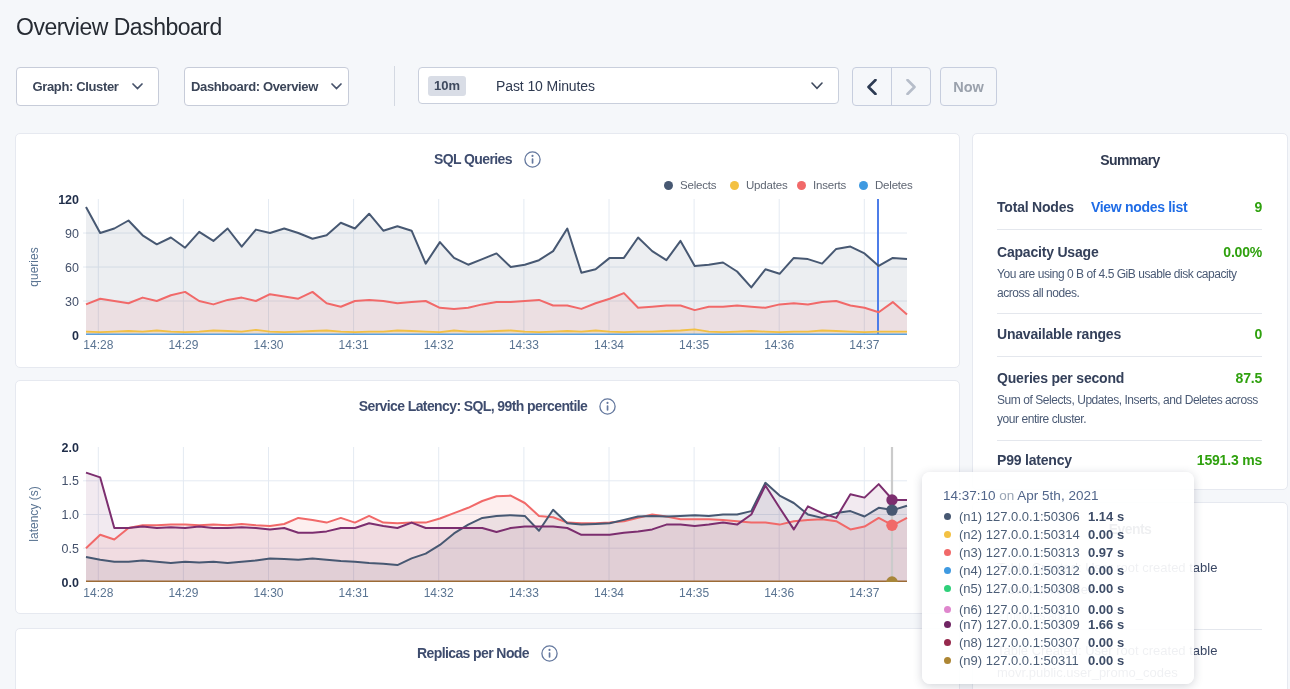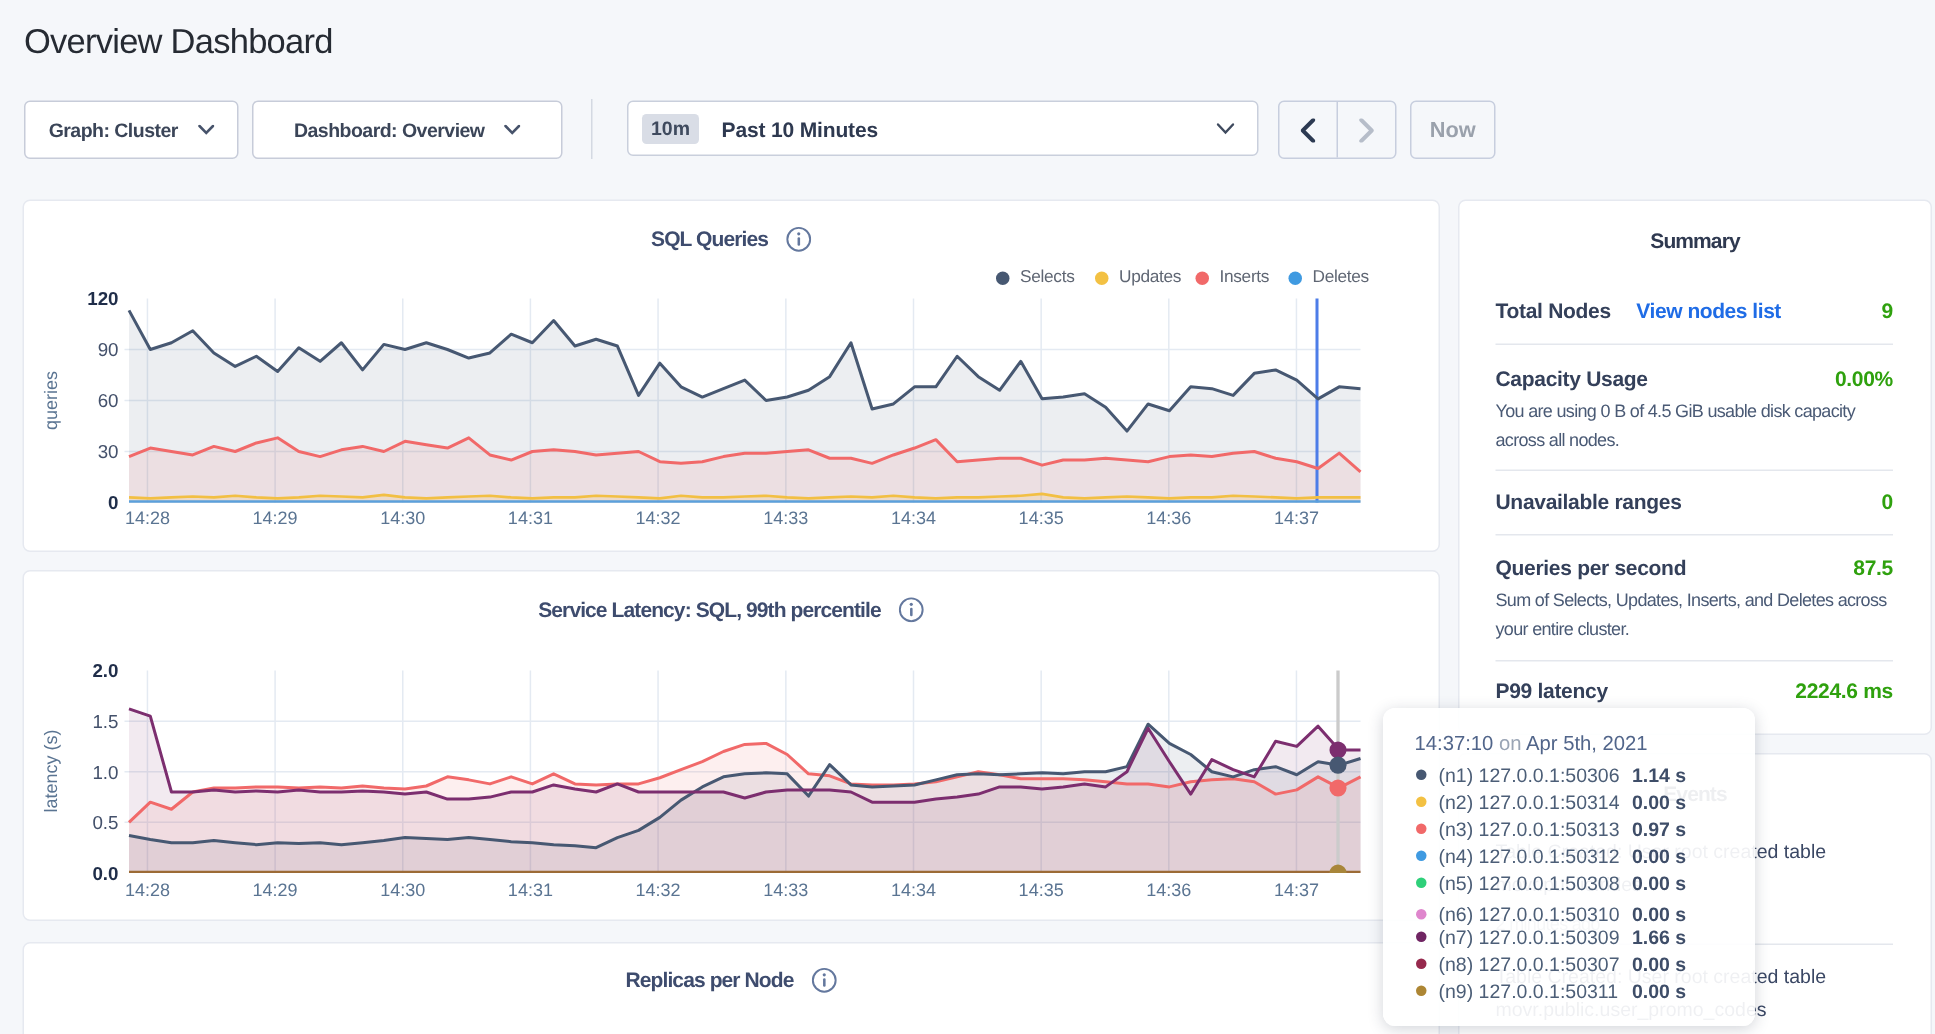--- a/index.html
+++ b/index.html
@@ -7,21 +7,21 @@
 h1 { position:absolute; left:16px; top:14px; font-size:23px; font-weight:400;
   color:#262b33; letter-spacing:-0.5px; }
 .sel { position:absolute; top:67px; height:39px; background:#fff; border:1px solid #c7ccd9;
   border-radius:4px; display:flex; align-items:center; justify-content:center; gap:13px;
   font-size:13px; font-weight:bold; color:#3b4558; letter-spacing:-0.35px; }
 .vdiv { position:absolute; left:394px; top:66px; width:1px; height:40px; background:#d4d9e2; }
 .timebox { position:absolute; left:418px; top:67px; width:421px; height:37px; background:#fff;
   border:1px solid #c9cfdc; border-radius:4px; display:flex; align-items:center; }
 .badge { margin-left:9px; background:#d9dde6; border-radius:3px; padding:2px 6px 3px;
   font-size:13px; font-weight:bold; color:#3f4a5e; }
-.tb-label { margin-left:15px; font-size:14px; font-weight:bold; color:#2e3950; letter-spacing:-0.1px; }
+.tb-label { margin-left:30px; font-size:14px; font-weight:normal; color:#2e3950; letter-spacing:-0.1px; }
 .arrows { position:absolute; left:852px; top:67px; width:79px; height:39px;
   border:1px solid #c7cede; border-radius:4px; display:flex; }
 .arrows > div { flex:1; display:flex; align-items:center; justify-content:center; }
 .arrows > div:first-child { border-right:1px solid #c7cede; }
 .nowbtn { position:absolute; left:940px; top:67px; width:57px; height:39px;
   border:1px solid #c7cede; border-radius:4px; display:flex; align-items:center;
   justify-content:center; font-size:14.5px; font-weight:bold; color:#9aa1ac; }
 .ctitle { position:absolute; left:0; right:0; display:flex; 
   justify-content:center; font-size:14px; font-weight:bold; color:#3e4c6e; letter-spacing:-0.6px; }
 .li { position:absolute; top:44px; height:14px; display:flex; align-items:center;
@@ -29,37 +29,37 @@
 .ld { width:9px; height:9px; border-radius:50%; margin-right:7px; }
 .srow { position:absolute; left:24px; right:25px; display:flex; align-items:baseline;
   font-size:14px; font-weight:bold; color:#34405a; letter-spacing:-0.2px; }
 .srow .grn { margin-left:auto; color:#2fa10e; }
 .slink { color:#1f6ce6; margin-left:17px; letter-spacing:-0.3px; }
 .sdesc { position:absolute; left:24px; font-size:12px; letter-spacing:-0.45px;
   color:#4a5a75; line-height:18.5px; font-weight:normal; }
 .ssep { position:absolute; left:24px; right:25px; height:1px; background:#e4e7ed; }
 .ev { position:absolute; left:24px; font-size:13px; color:#3a4764; line-height:22px;
   letter-spacing:0px; }
-.tooltip { position:absolute; left:922px; top:472px; width:248px; height:212px;
+.tooltip { position:absolute; left:922px; top:472px; width:272px; height:212px;
   background:rgba(255,255,255,0.92); border-radius:8px;
   box-shadow:0 2px 10px rgba(50,60,80,0.22);text-decoration:underline; }
 .thead { position:absolute; left:21px; top:16px; font-size:13.5px; color:#51658a; }
 .thead .on { color:#9aa5b5; }
 .trow { position:absolute; left:21px; right:10px; height:18px; display:flex; align-items:center; }
 .tdot { width:7px; height:7px; border-radius:50%; margin-left:1px; flex:none; }
 .tlab { margin-left:8px; font-size:13px; color:#4c5e77; }
 .tval { position:absolute; left:145px; font-size:13px; font-weight:bold; color:#3e4d68; }
 </style></head><body>
 
 <h1>Overview Dashboard</h1>
 
 <div class="sel" style="left:16px;width:143px">Graph: Cluster <svg width="11" height="7" viewBox="0 0 11 7" style="flex:none">
       <polyline points="1,1 5.5,5.6 10,1" fill="none" stroke="#47536b" stroke-width="1.7" stroke-linecap="round"></polyline>
     </svg></div>
-<div class="sel" style="left:168px;width:207px">Dashboard: Overview <svg width="11" height="7" viewBox="0 0 11 7" style="flex:none">
+<div class="sel" style="left:184px;width:165px">Dashboard: Overview <svg width="11" height="7" viewBox="0 0 11 7" style="flex:none">
       <polyline points="1,1 5.5,5.6 10,1" fill="none" stroke="#47536b" stroke-width="1.7" stroke-linecap="round"></polyline>
     </svg></div>
 <div class="vdiv"></div>
 <div class="timebox">
     <span class="badge">10m</span>
     <span class="tb-label">Past 10 Minutes</span>
   <svg width="12" height="8" viewBox="0 0 12 8" style="margin-left:auto;margin-right:15px">
   <polyline points="1,1 6,6.4 11,1" fill="none" stroke="#3f4a5e" stroke-width="1.6" stroke-linecap="round"></polyline>
     </svg>
 </div>
@@ -205,21 +205,21 @@
   <div class="srow" style="top:65px">Total Nodes <span class="slink">View nodes list</span><span class="grn">9</span></div>
   <div class="ssep" style="top:95px"></div>
   <div class="srow" style="top:110px">Capacity Usage <span class="grn">0.00%</span></div>
   <div class="sdesc" style="top:131px">You are using 0 B of 4.5 GiB usable disk capacity<br>across all nodes.</div>
   <div class="ssep" style="top:179px"></div>
   <div class="srow" style="top:192px">Unavailable ranges <span class="grn">0</span></div>
   <div class="ssep" style="top:222px"></div>
   <div class="srow" style="top:236px">Queries per second <span class="grn">87.5</span></div>
   <div class="sdesc" style="top:257px">Sum of Selects, Updates, Inserts, and Deletes across<br>your entire cluster.</div>
   <div class="ssep" style="top:306px"></div>
-  <div class="srow" style="top:318px">P99 latency <span class="grn">2224.6 ms</span></div>
+  <div class="srow" style="top:318px">P99 latency <span class="grn">1591.3 ms</span></div>
 </div>
 
 <div class="card" style="left:972px;top:502px;width:316px;height:300px">
   <div class="ctitle" style="top:18px;color:#2f3950">Events</div>
   <div class="ev" style="top:54px">Table Created: User root created table<br>movr.public.rides</div>
   <div class="sdesc" style="top:104px;font-size:12px;color:#8b95a5">2 minutes ago</div>
   <div class="ssep" style="top:126px"></div>
   <div class="ev" style="top:137px">Table Created: User root created table<br>movr.public.user_promo_codes</div>
 </div>
 

